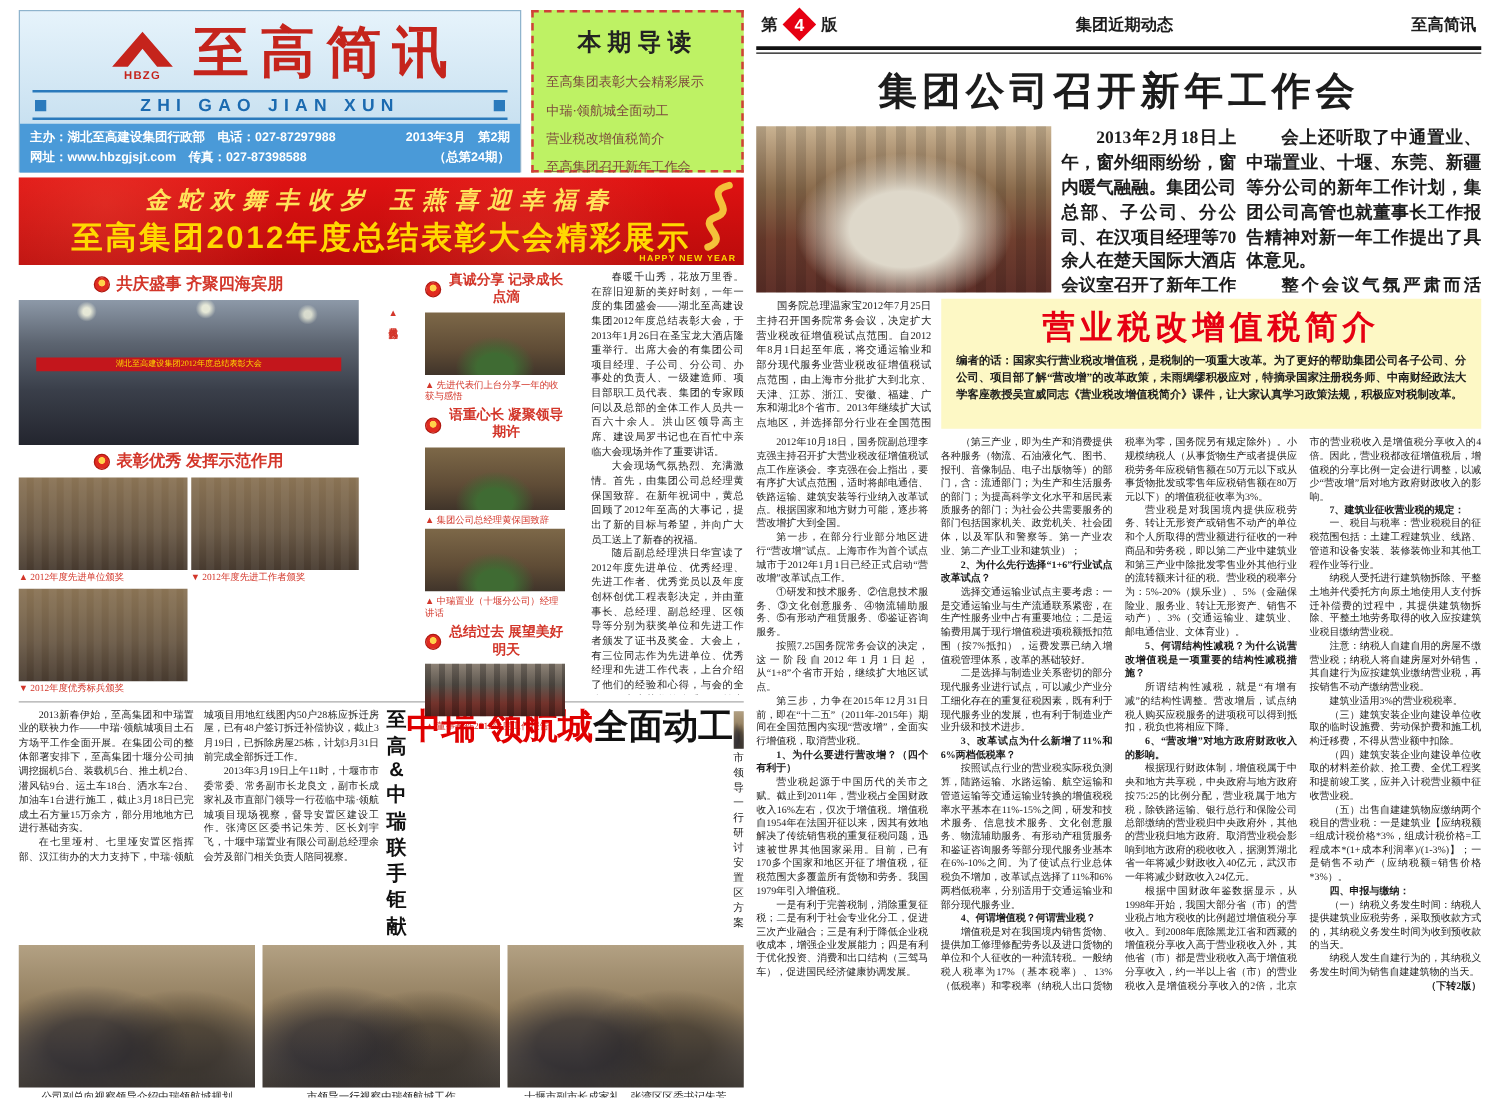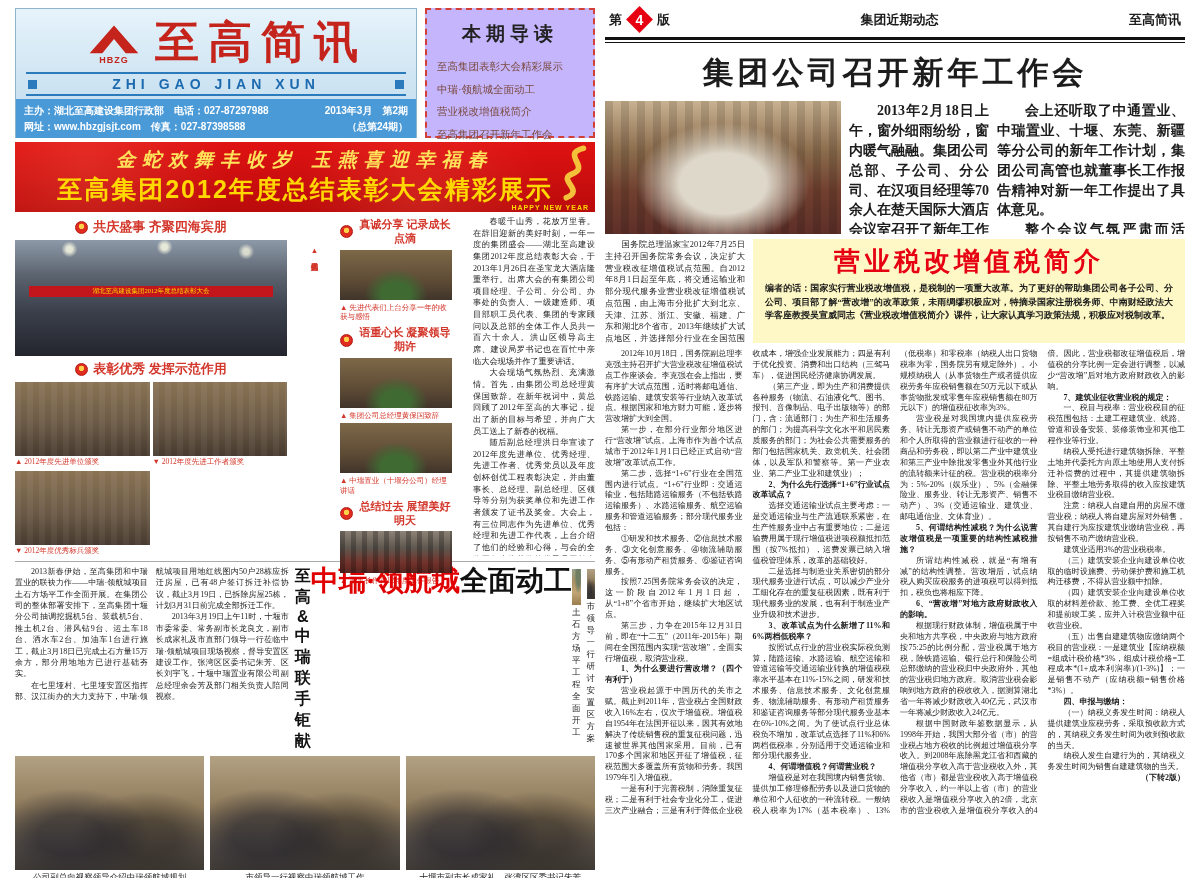--- a/index.html
+++ b/index.html
@@ -18,21 +18,21 @@
   .mh-title { font-size:44px; font-weight:bold; color:#c5241c; letter-spacing:9px;
     font-family:"DejaVu Serif", serif; white-space:nowrap; }
   .mh-pinyin { margin:0 10px; border-top:2px solid #2b7abc; border-bottom:2px solid #2b7abc;
     display:flex; align-items:center; justify-content:space-between; padding:2px 2px;
     color:#1b6ab0; font:bold 14px "Liberation Sans",sans-serif; letter-spacing:5px; }
   .sq { width:9px; height:9px; background:#2b7abc; display:inline-block; }
   .mh-strip { background:#4a9ad8; color:#fff; font:bold 10px "Liberation Sans",sans-serif;
     display:flex; justify-content:space-between; padding:4px 8px; line-height:1.55; margin-top:3px; }
   .mh-strip .rt { text-align:right; }
 
-  .digest { flex:1; border:2px dashed #d04038; background:#c4b5fd; padding:8px 10px; }
+  .digest { flex:1; border:2px dashed #d04038; background:#bef264; padding:8px 10px; }
   .digest-title { text-align:center; font-size:19px; font-weight:bold; letter-spacing:5px; color:#222; margin:3px 0 9px; }
   .digest-item { font-size:10.5px; color:#7c4a3e; line-height:2.15; white-space:nowrap; }
 
   .banner { margin-top:4px; height:70px; background:
       radial-gradient(circle at 12% 30%, rgba(255,120,90,.25), transparent 28%),
       radial-gradient(circle at 70% 80%, rgba(255,120,90,.2), transparent 30%),
       linear-gradient(#e01212,#ba0b0b);
     position:relative; text-align:center; overflow:hidden; }
   .banner-l1 { padding-top:5px; font:bold italic 19px "DejaVu Serif",serif; color:#ffe35a; letter-spacing:7px; }
   .banner-l2 { font:900 25px "Liberation Sans",sans-serif; color:#ffd800; letter-spacing:2px; }
@@ -244,24 +244,20 @@
         <p>在七里垭村、七里垭安置区指挥部、汉江街办的大力支持下，中瑞·领航城项目用地红线图内50户28栋应拆迁房屋，已有48户签订拆迁补偿协议，截止3月19日，已拆除房屋25栋，计划3月31日前完成全部拆迁工作。</p>
         <p>2013年3月19日上午11时，十堰市市委常委、常务副市长龙良文，副市长成家礼及市直部门领导一行莅临中瑞·领航城项目现场视察，督导安置区建设工作。张湾区区委书记朱芳、区长刘宇飞，十堰中瑞置业有限公司副总经理余会芳及部门相关负责人陪同视察。</p>
       </div>
       <div class="zr-right">
         <div class="zr-kicker">至高&amp;中瑞联手钜献</div>
         <div class="zr-title">
           <span class="red">中瑞·领航城</span><span class="blk">全面动工</span>
         </div>
         <div class="zr-photos">
           <div class="zr-ph">
-            <div class="photo ph-dirt"></div>
-            <div class="ph-cap">土石方场平工程全面开工</div>
-          </div>
-          <div class="zr-ph">
             <div class="photo ph-inspect"></div>
             <div class="ph-cap">市领导一行研讨安置区方案</div>
           </div>
         </div>
       </div>
     </div>
 
     <div class="bp">
       <div class="bp-item">
         <div class="photo ph-inspect"></div>
@@ -314,21 +310,20 @@
       </div>
       <div class="yellowbox">
         <div class="yb-title">营业税改增值税简介</div>
         <div class="yb-body">编者的话：国家实行营业税改增值税，是税制的一项重大改革。为了更好的帮助集团公司各子公司、分公司、项目部了解“营改增”的改革政策，未雨绸缪积极应对，特摘录国家注册税务师、中南财经政法大学客座教授吴宣威同志《营业税改增值税简介》课件，让大家认真学习政策法规，积极应对税制改革。</div>
       </div>
     </div>
 
     <div class="pr-cols">
       <p>2012年10月18日，国务院副总理李克强主持召开扩大营业税改征增值税试点工作座谈会。李克强在会上指出，要有序扩大试点范围，适时将邮电通信、铁路运输、建筑安装等行业纳入改革试点。根据国家和地方财力可能，逐步将营改增扩大到全国。</p>
       <p>第一步，在部分行业部分地区进行“营改增”试点。上海市作为首个试点城市于2012年1月1日已经正式启动“营改增”改革试点工作。</p>
-      <p>第二步，选择“1+6”行业在全国范围内进行试点。“1+6”行业即：交通运输业，包括陆路运输服务（不包括铁路运输服务）、水路运输服务、航空运输服务和管道运输服务；部分现代服务业包括：</p>
       <p>①研发和技术服务、②信息技术服务、③文化创意服务、④物流辅助服务、⑤有形动产租赁服务、⑥鉴证咨询服务。</p>
       <p>按照7.25国务院常务会议的决定，这一阶段自2012年1月1日起，从“1+8”个省市开始，继续扩大地区试点。</p>
       <p>第三步，力争在2015年12月31日前，即在“十二五”（2011年-2015年）期间在全国范围内实现“营改增”，全面实行增值税，取消营业税。</p>
       <p class="q">1、为什么要进行营改增？（四个有利于）</p>
       <p>营业税起源于中国历代的关市之赋。截止到2011年，营业税占全国财政收入16%左右，仅次于增值税。增值税自1954年在法国开征以来，因其有效地解决了传统销售税的重复征税问题，迅速被世界其他国家采用。目前，已有170多个国家和地区开征了增值税，征税范围大多覆盖所有货物和劳务。我国1979年引入增值税。</p>
       <p>一是有利于完善税制，消除重复征税；二是有利于社会专业化分工，促进三次产业融合；三是有利于降低企业税收成本，增强企业发展能力；四是有利于优化投资、消费和出口结构（三驾马车），促进国民经济健康协调发展。</p>
       <p>（第三产业，即为生产和消费提供各种服务（物流、石油液化气、图书、报刊、音像制品、电子出版物等）的部门，含：流通部门；为生产和生活服务的部门；为提高科学文化水平和居民素质服务的部门；为社会公共需要服务的部门包括国家机关、政党机关、社会团体，以及军队和警察等。第一产业农业、第二产业工业和建筑业）；</p>
       <p class="q">2、为什么先行选择“1+6”行业试点改革试点？</p>
       <p>选择交通运输业试点主要考虑：一是交通运输业与生产流通联系紧密，在生产性服务业中占有重要地位；二是运输费用属于现行增值税进项税额抵扣范围（按7%抵扣），运费发票已纳入增值税管理体系，改革的基础较好。</p>
       <p>二是选择与制造业关系密切的部分现代服务业进行试点，可以减少产业分工细化存在的重复征税因素，既有利于现代服务业的发展，也有利于制造业产业升级和技术进步。</p>

